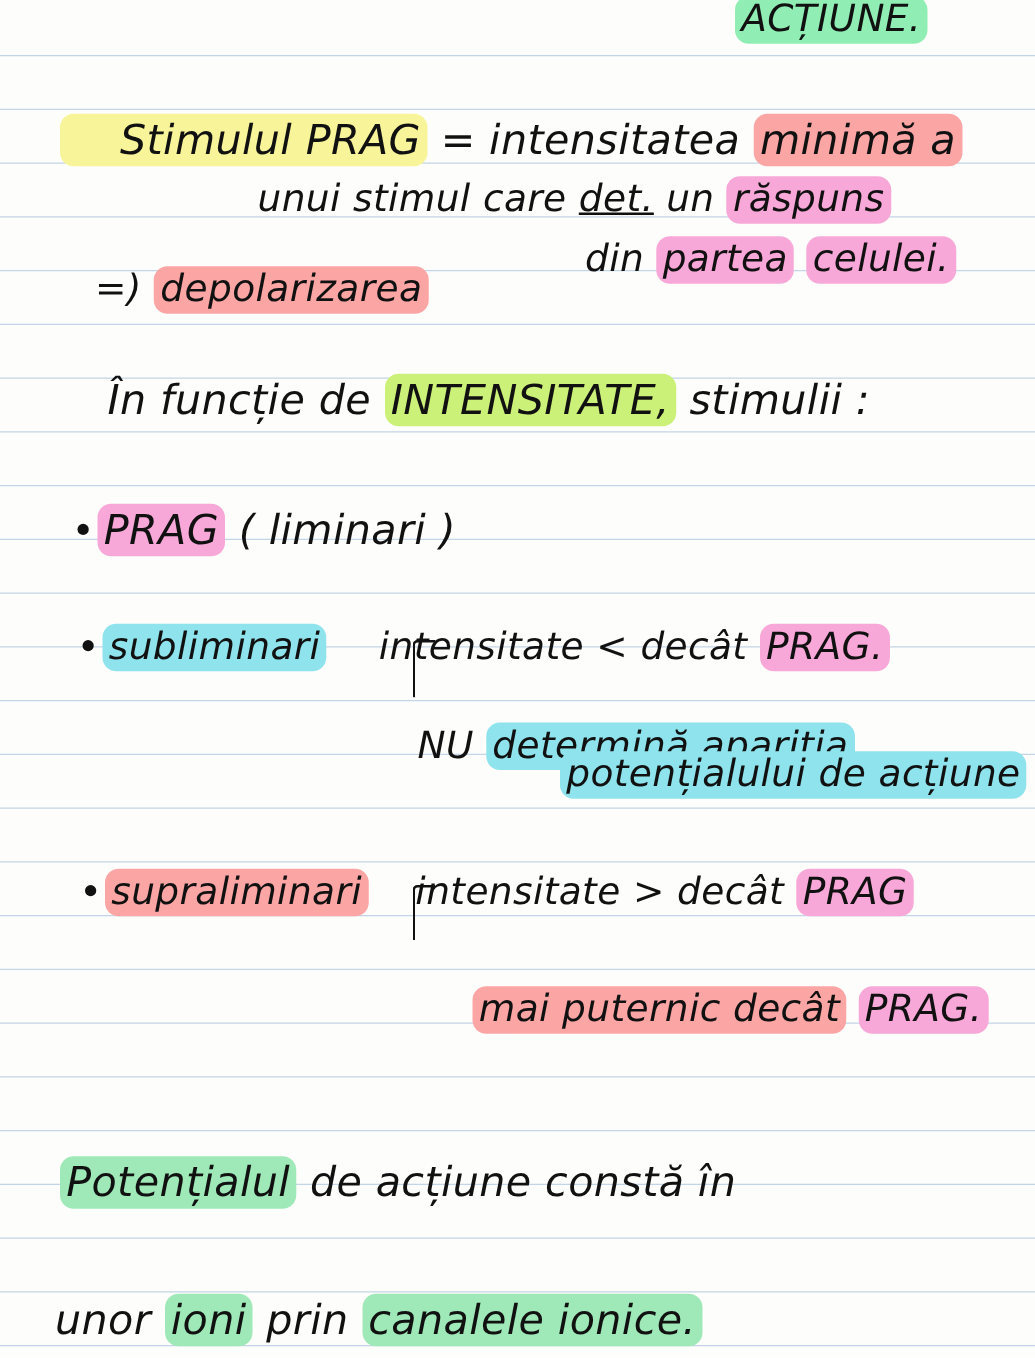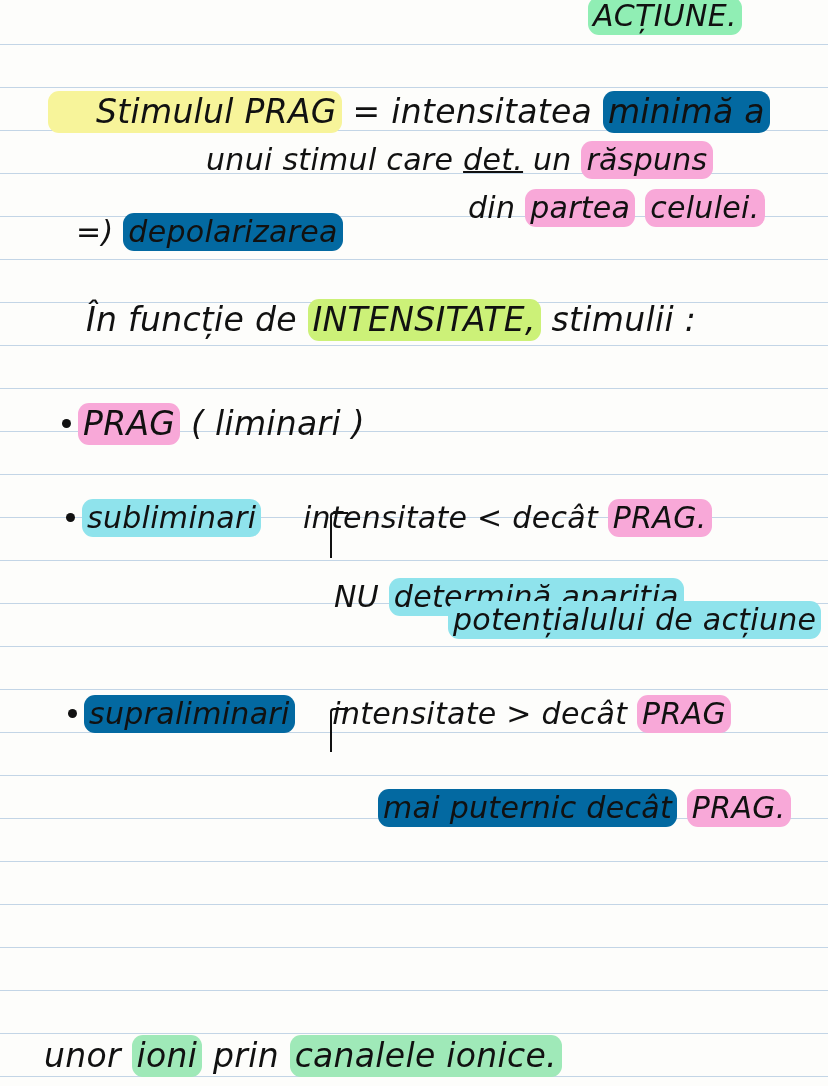--- a/index.html
+++ b/index.html
@@ -37,21 +37,21 @@
   }
   .hl {
     border-radius: 11px;
     padding: 1px 5px 2px 5px;
     box-decoration-break: clone;
     -webkit-box-decoration-break: clone;
   }
   .hl-green  { background: #90eeb4; }
   .hl-yellow { background: #f7f49a; padding-left: 48px; }
   .hl-pink   { background: #f8a8d8; }
-  .hl-purple { background: #0369a1; }
+  .hl-purple { background: #fca5a5; }
   .hl-lime   { background: #ccf178; }
   .hl-cyan   { background: #8fe3ec; }
   .hl-gr2    { background: #9fe9b8; }
   .bullet {
     display: inline-block;
     width: 9px;
     height: 9px;
     border-radius: 50%;
     background: #111;
     vertical-align: middle;
@@ -166,20 +166,25 @@
     <span class="hl hl-pink">PRAG</span>
   </div>
   <div class="bracket" style="top:708px; left:330px; height:42px;"></div>
 
 
   <div class="line sz-med" style="top:790px; left:334px;margin-left:44px;">
     <span class="hl hl-purple">mai puternic decât</span>
     <span class="hl hl-pink">PRAG.</span>
   </div>
 
+  <div class="line sz-big" style="top:926px; left:48px;">
+    <span class="hl hl-gr2">Potențialul</span>
+    <span>de acțiune</span>
+    <span>constă în</span>
+  </div>
 
 
   <div class="line sz-big" style="top:1036px; left:44px;">
     <span>unor</span>
     <span class="hl hl-gr2">ioni</span>
     <span>prin</span>
     <span class="hl hl-gr2">canalele ionice.</span>
   </div>
 
 </div>

